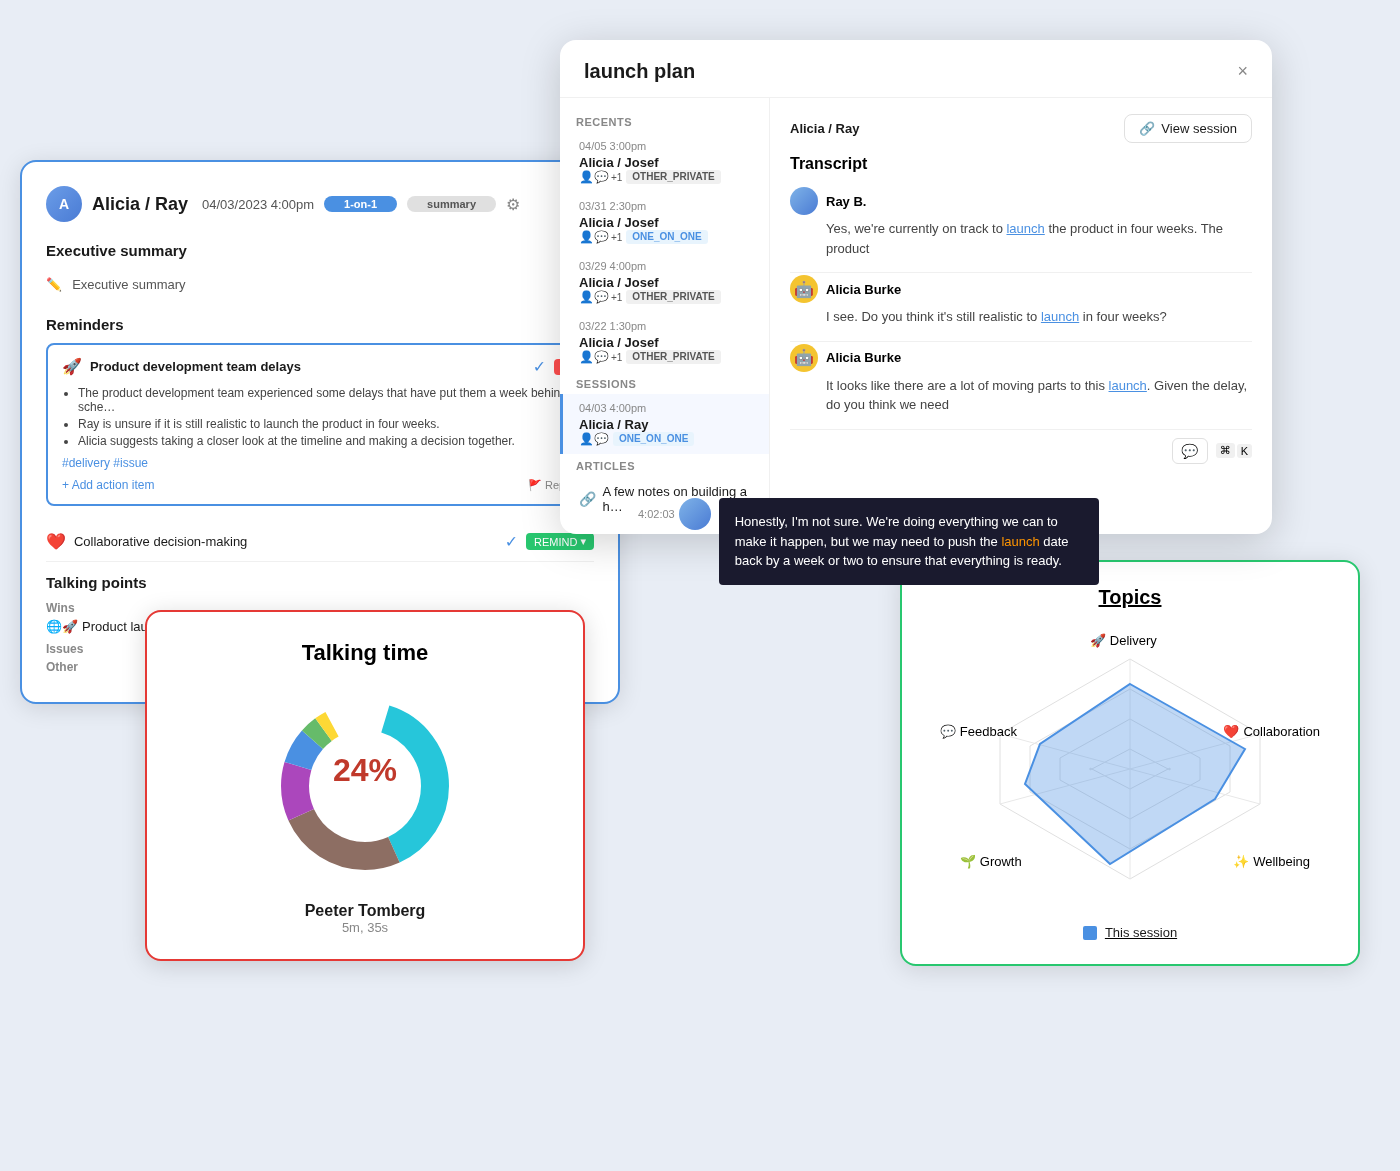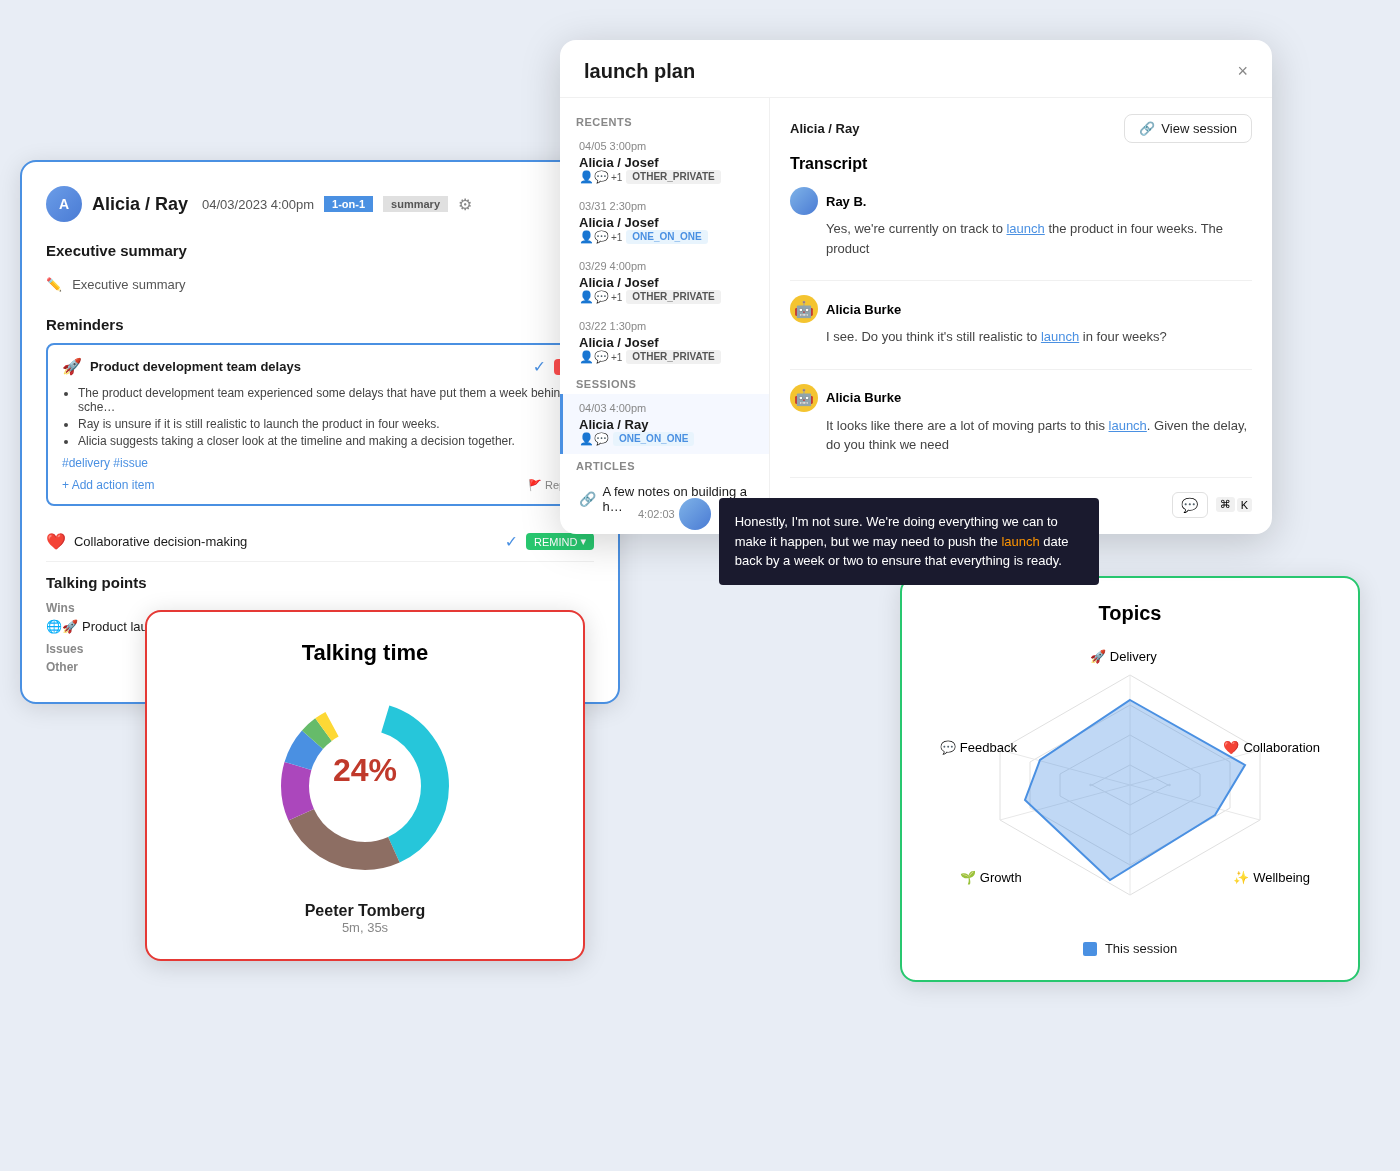--- a/index.html
+++ b/index.html
@@ -34,21 +34,21 @@
     .avatar-circle {
       width: 36px; height: 36px;
       border-radius: 50%;
       background: linear-gradient(135deg, #6b9de8, #4a7bd4);
       display: flex; align-items: center; justify-content: center;
       color: #fff; font-size: 14px; font-weight: 600;
     }
     .session-title { font-size: 18px; font-weight: 700; color: #1a1a1a; }
     .session-date { font-size: 13px; color: #555; margin-left: 4px; }
     .badge {
-      padding: 2px 8px; border-radius: 0; font-size: 11px; font-weight: 600;
+      padding: 2px 20px; border-radius: 8px; font-size: 11px; font-weight: 600;
     }
     .badge-blue { background: #4a90e2; color: #fff; }
     .badge-gray { background: #e0e0e0; color: #555; }
     .gear-icon { color: #888; font-size: 16px; cursor: pointer; }
 
     .section-title { font-size: 15px; font-weight: 700; color: #1a1a1a; margin-bottom: 10px; }
 
     .exec-summary {
       display: flex; align-items: center; gap: 10px;
       padding: 8px 0; margin-bottom: 16px;
@@ -181,21 +181,21 @@
       display: flex; justify-content: space-between; align-items: center; margin-bottom: 12px;
     }
     .transcript-who { font-size: 13px; font-weight: 600; color: #1a1a1a; }
     .view-session-btn {
       display: flex; align-items: center; gap: 6px;
       border: 1px solid #e0e0e0; border-radius: 8px;
       padding: 6px 14px; font-size: 13px; font-weight: 500;
       cursor: pointer; background: #fff; color: #1a1a1a;
     }
     .transcript-title { font-size: 16px; font-weight: 700; margin-bottom: 14px; }
-    .transcript-message { margin-bottom: 14px; padding-bottom: 22px; border-bottom: 1px solid #f0f0f0; }
+    .transcript-message { margin-bottom: 2px; padding-bottom: 14px; border-bottom: 1px solid #f0f0f0; }
     .msg-header { display: flex; align-items: center; gap: 8px; margin-bottom: 4px; }
     .msg-avatar { width: 28px; height: 28px; border-radius: 50%; overflow: hidden; }
     .msg-avatar-ray { background: linear-gradient(135deg, #7fb3e8, #4a7bd4); }
     .msg-avatar-alicia { background: #f4c430; display: flex; align-items: center; justify-content: center; font-size: 16px; }
     .msg-name { font-size: 13px; font-weight: 700; }
     .msg-text { font-size: 13px; color: #444; line-height: 1.5; padding-left: 36px; }
     .highlight { color: #4a90e2; font-weight: 500; text-decoration: underline; }
     .transcript-footer {
       display: flex; justify-content: flex-end; align-items: center; gap: 8px; margin-top: 8px;
     }
@@ -214,29 +214,30 @@
       width: 380px;
       font-size: 13px;
       line-height: 1.5;
       z-index: 25;
     }
     .chat-bubble .highlight-orange { color: #ff9500; }
 
     
     .panel-radar {
       position: absolute;
-      top: 576px;
+      top: 560px;
       right: 40px;
       width: 460px;
       background: #fff;
       border-radius: 16px;
       border: 2px solid #28c76f;
       box-shadow: 0 4px 24px rgba(0,0,0,0.12);
       padding: 24px;
       z-index: 15;
+      text-decoration: underline;
     }
     .radar-title { font-size: 20px; font-weight: 700; text-align: center; margin-bottom: 20px; }
     .radar-wrapper { position: relative; width: 360px; height: 280px; margin: 0 auto; }
     .legend-row {
       display: flex; justify-content: center; align-items: center; gap: 8px; margin-top: 16px;
     }
     .legend-dot { width: 14px; height: 14px; background: #4a90e2; border-radius: 2px; }
     .legend-label { font-size: 13px; color: #1a1a1a; font-weight: 500; }
   </style>
 </head>

